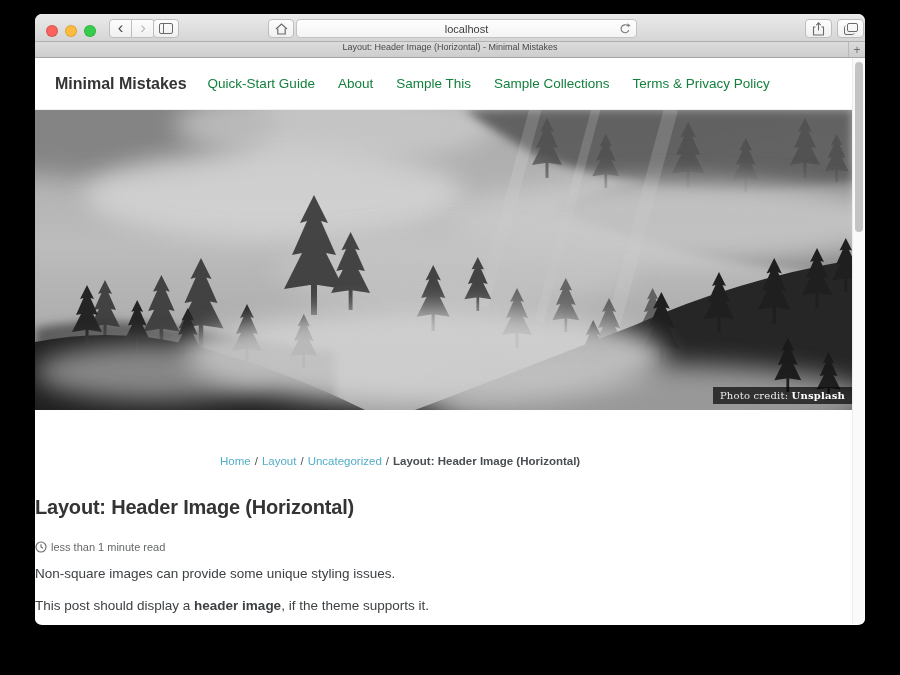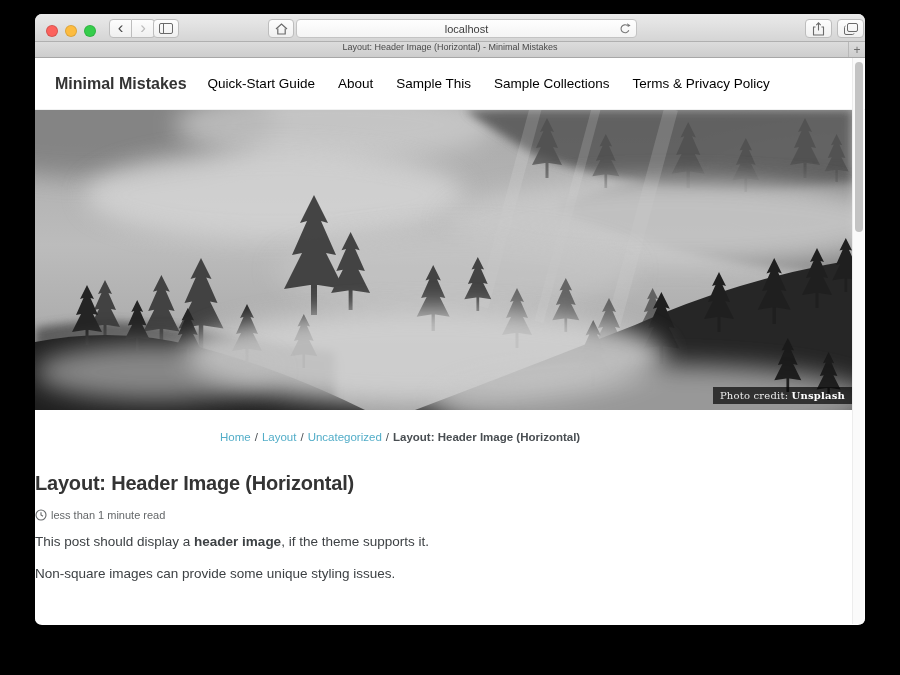--- a/index.html
+++ b/index.html
@@ -63,47 +63,47 @@
     border-left:1px solid #b8b8b8; display:flex; align-items:center; justify-content:center;
     font-size:12px; color:#6d6d6d;
   }
   
   .viewport { position:relative; height:566px; background:#fff; overflow:hidden; }
   .masthead {
     height:52px; border-bottom:1px solid #f0f1f1;
     display:flex; align-items:center; padding:13px 20px; background:#fff;
   }
   .brand { font-size:16px; font-weight:bold; color:#343434; margin-right:21px; text-decoration:none; }
-  .navlink { font-size:13.5px; color:#000000; margin-right:23px; text-decoration:none; }
+  .navlink { font-size:13.5px; color:#15803d; margin-right:23px; text-decoration:none; }
   
   .hero { position:relative; height:300px; width:817px; background:#8b5cf6; overflow:hidden; }
   .hero svg { display:block; }
   .credit {
     position:absolute; right:0; bottom:6px; background:rgba(10,10,10,.72);
     color:#eee; font-family:"DejaVu Serif", serif; font-size:10px;
     padding:3px 7px; letter-spacing:.2px;
   }
   .credit b { color:#fff; }
   
-  .page { padding-top:21px; }
+  .page { padding-top:45px; }
   .breadcrumb { margin-left:185px; font-size:11.5px; color:#646769; }
   .breadcrumb a { color:#52adc8; text-decoration:none; }
   .breadcrumb .sep { margin:0 4px; color:#494e52; }
   .breadcrumb .current { font-weight:bold; color:#494e52; }
   .columns { display:flex; margin-top:17px; }
   .side { flex:0 0 185px; padding-left:25px; }
   .avatar {
     width:61px; height:61px; border-radius:50%; margin-top:17px; overflow:hidden;
     box-shadow:0 0 0 1px #e3e3e3;
   }
   .author-name { margin-top:15px; font-size:13.5px; font-weight:bold; color:#3d4144; }
   .author-bio { margin-top:7px; font-size:11px; line-height:1.35; color:#82878b; width:118px; }
   .article { flex:1; padding-right:45px; }
   .article h1 { margin:12px 0 0; font-size:20px; color:#343434; letter-spacing:-.2px; }
-  .meta { margin-top:14px; font-size:11px; color:#646769; display:flex; align-items:center; gap:4px; }
+  .meta { margin-top:22px; font-size:11px; color:#646769; display:flex; align-items:center; gap:4px; }
   .article p { margin:17px 0 0; font-size:13.5px; color:#3d4144; }
   .article p:first-of-type { margin-top:13px; }
   
   .scrolltrack {
     position:absolute; top:0; right:1px; bottom:0; width:12px;
     background:#fafafa; border-left:1px solid #ececec;
   }
   .scrollthumb {
     position:absolute; top:4px; left:2px; width:8px; height:170px;
     background:#c3c3c3; border-radius:4px;
@@ -295,22 +295,22 @@
 
         <div class="article">
           <h1>Layout: Header Image (Horizontal)</h1>
           <div class="meta">
             <svg class="icon" width="12" height="12" viewBox="0 0 12 12">
               <circle cx="6" cy="6" r="5" fill="none" stroke="#646769" stroke-width="1.1"></circle>
               <path d="M6 3.2 V6 L8 7.2" fill="none" stroke="#646769" stroke-width="1.1"></path>
             </svg>
             <span>less than 1 minute read</span>
           </div>
+          <p>Non-square images can provide some unique styling issues.</p>
           <p><span>This post should display a </span><strong>header image</strong><span>, if the theme supports it.</span></p>
-          <p>Non-square images can provide some unique styling issues.</p>
         </div>
 
       </div>
     </div>
 
     <div class="scrolltrack">
       <div class="scrollthumb"></div>
     </div>
 
   </div>

